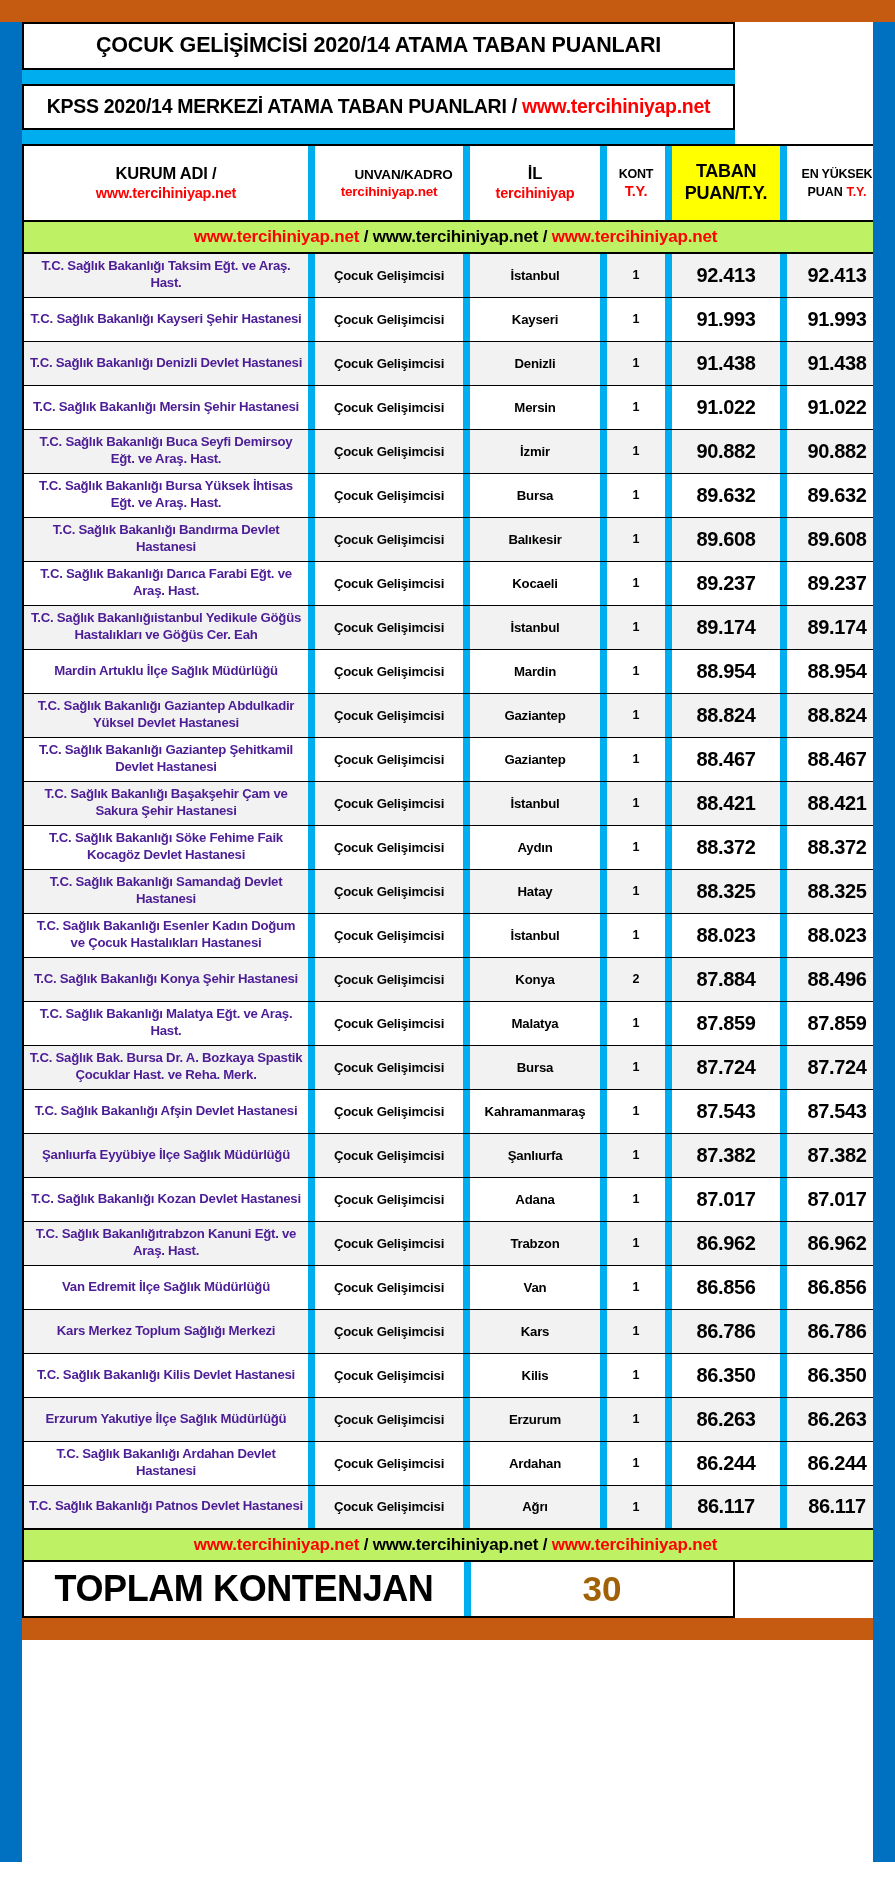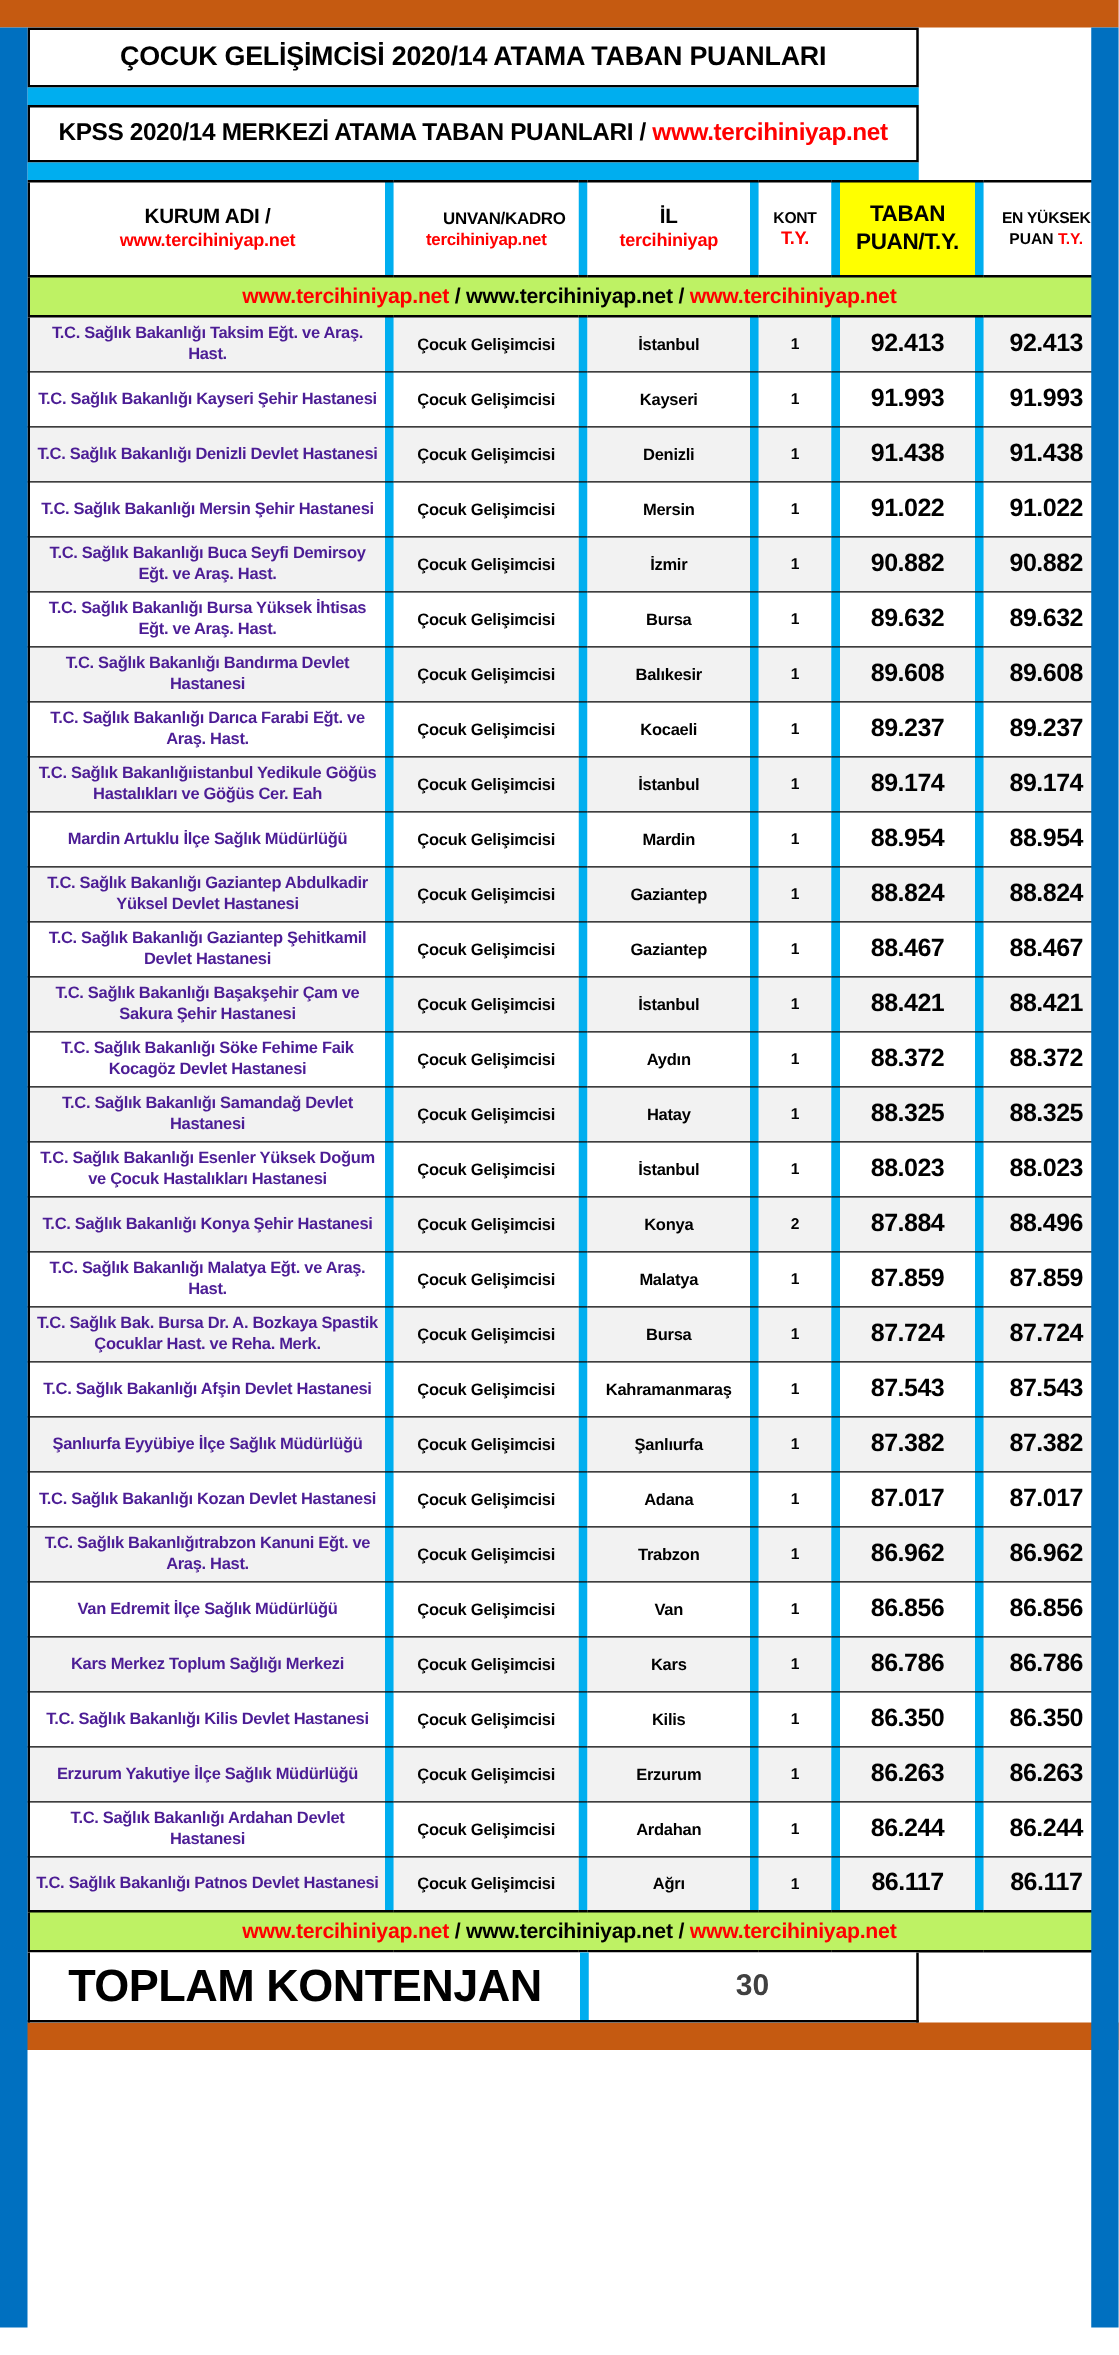--- a/index.html
+++ b/index.html
@@ -217,21 +217,21 @@
   .total-label {
     flex: 0 0 440px;
     display: flex; align-items: center; justify-content: center;
     font-size: 36px; font-weight: bold; color: #000;
     letter-spacing: -0.4px;
   }
   .total-sep { flex: 0 0 7px; background: #00AEEF; }
   .total-value {
     flex: 1;
     display: flex; align-items: center; justify-content: center;
-    font-size: 24px; font-weight: bold; color: #404040;
+    font-size: 35px; font-weight: bold; color: #a16207;
   }
 </style>
 </head>
 <body>
 
 <div id="page">
 
   <div class="band-orange"></div>
   <div class="rail left"></div>
   <div class="rail right"></div>
@@ -676,21 +676,21 @@
             <td>
               <span class="c-score">88.325</span>
             </td>
             <td class="sep"></td>
             <td>
               <span class="c-score">88.325</span>
             </td>
           </tr>
           <tr class="drow">
             <td>
-              <span class="c-kurum-txt">T.C. Sağlık Bakanlığı Esenler Yüksek Doğum ve Çocuk Hastalıkları Hastanesi</span>
+              <span class="c-kurum-txt">T.C. Sağlık Bakanlığı Esenler Kadın Doğum ve Çocuk Hastalıkları Hastanesi</span>
             </td>
             <td class="sep"></td>
             <td>
               <span class="c-unvan-txt">Çocuk Gelişimcisi</span>
             </td>
             <td class="sep"></td>
             <td>
               <span class="c-il-txt">İstanbul</span>
             </td>
             <td class="sep"></td>

